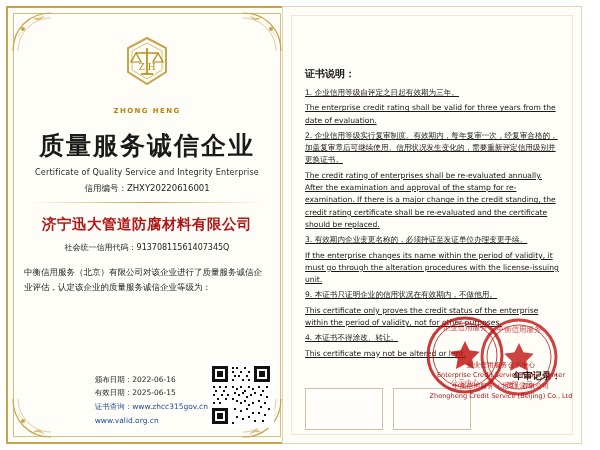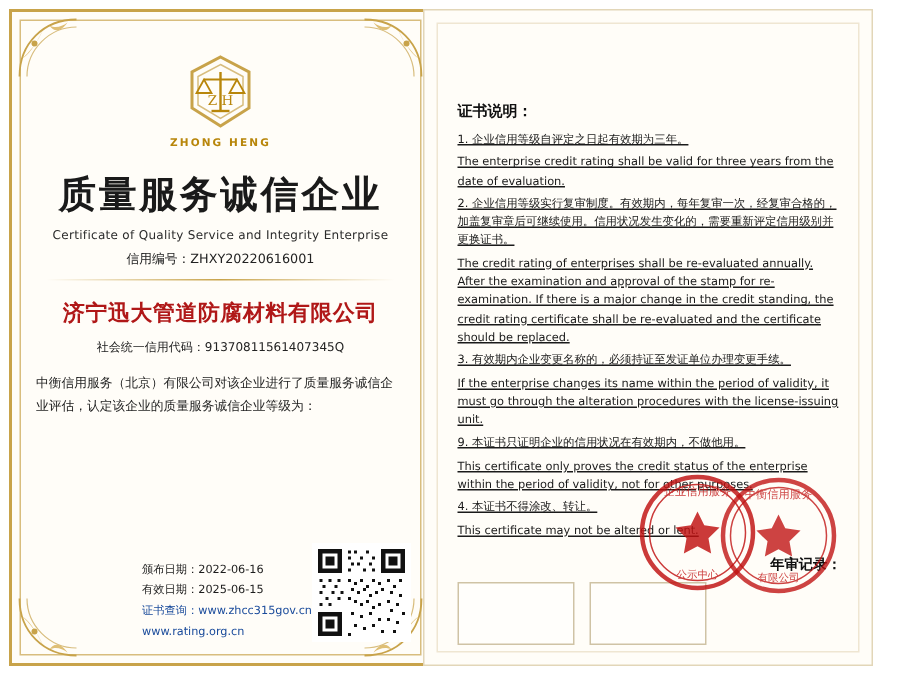--- a/index.html
+++ b/index.html
@@ -62,20 +62,21 @@
     top: 12px;
     width: 254px;
     text-align: center;
   }
 
   .logo-wrap {
     margin-top: 16px;
     display: flex;
     flex-direction: column;
     align-items: center;
+    gap: 16px;
   }
   .logo-mark { width: 62px; height: 54px; }
   .logo-text {
     margin-top: 3px;
     font-size: 7px;
     letter-spacing: 1.4px;
     color: #b8860b;
     font-weight: bold;
   }
 
@@ -320,21 +321,21 @@
 
       <div class="body-text">中衡信用服务（北京）有限公司对该企业进行了质量服务诚信企业评估，认定该企业的质量服务诚信企业等级为：</div>
 
     </div>
 
     <div class="footer-area">
       <div class="footer-left">
         <div>颁布日期：2022-06-16</div>
         <div>有效日期：2025-06-15</div>
         <div class="site">证书查询：www.zhcc315gov.cn</div>
-        <div class="site">www.rating.org.cn</div>
+        <div class="site">www.valid.org.cn</div>
       </div>
       <div class="qr">
         <svg width="62" height="62" viewBox="0 0 62 62">
           <rect width="62" height="62" fill="#ffffff"></rect>
           <g fill="#111111">
             <rect x="2" y="2" width="16" height="16"></rect>
               <rect x="5" y="5" width="10" height="10" fill="#fff"></rect>
               <rect x="7" y="7" width="6" height="6"></rect>
             <rect x="44" y="2" width="16" height="16"></rect>
               <rect x="47" y="5" width="10" height="10" fill="#fff"></rect>
@@ -454,15 +455,21 @@
             <circle cx="42" cy="42" r="37" fill="none" stroke="#c01010" stroke-width="3"></circle>
             <circle cx="42" cy="42" r="32" fill="none" stroke="#c01010" stroke-width="1"></circle>
             <path d="M42 28 l4.5 9.2 10.2 1.5 -7.4 7.2 1.8 10.1 -9.1 -4.8 -9.1 4.8 1.8 -10.1 -7.4 -7.2 10.2 -1.5 Z" fill="#c01010"></path>
             <text x="42" y="17" font-size="7.5" fill="#c01010" text-anchor="middle" font-family="DejaVu Sans, sans-serif">企业信用服务</text>
             <text x="42" y="72" font-size="7" fill="#c01010" text-anchor="middle" font-family="DejaVu Sans, sans-serif">公示中心</text>
           </g>
         </svg>
       </div>
     </div>
 
+    <div class="seal-caption">
+      <div class="cn">企业信用服务公示中心</div>
+      <div>Enterprise Credit Service Public Center</div>
+      <div class="cn">中衡信用服务（北京）有限公司</div>
+      <div>Zhongheng Credit Service (Beijing) Co., Ltd</div>
+    </div>
   </div>
 
 </div>
 
 </body></html>

